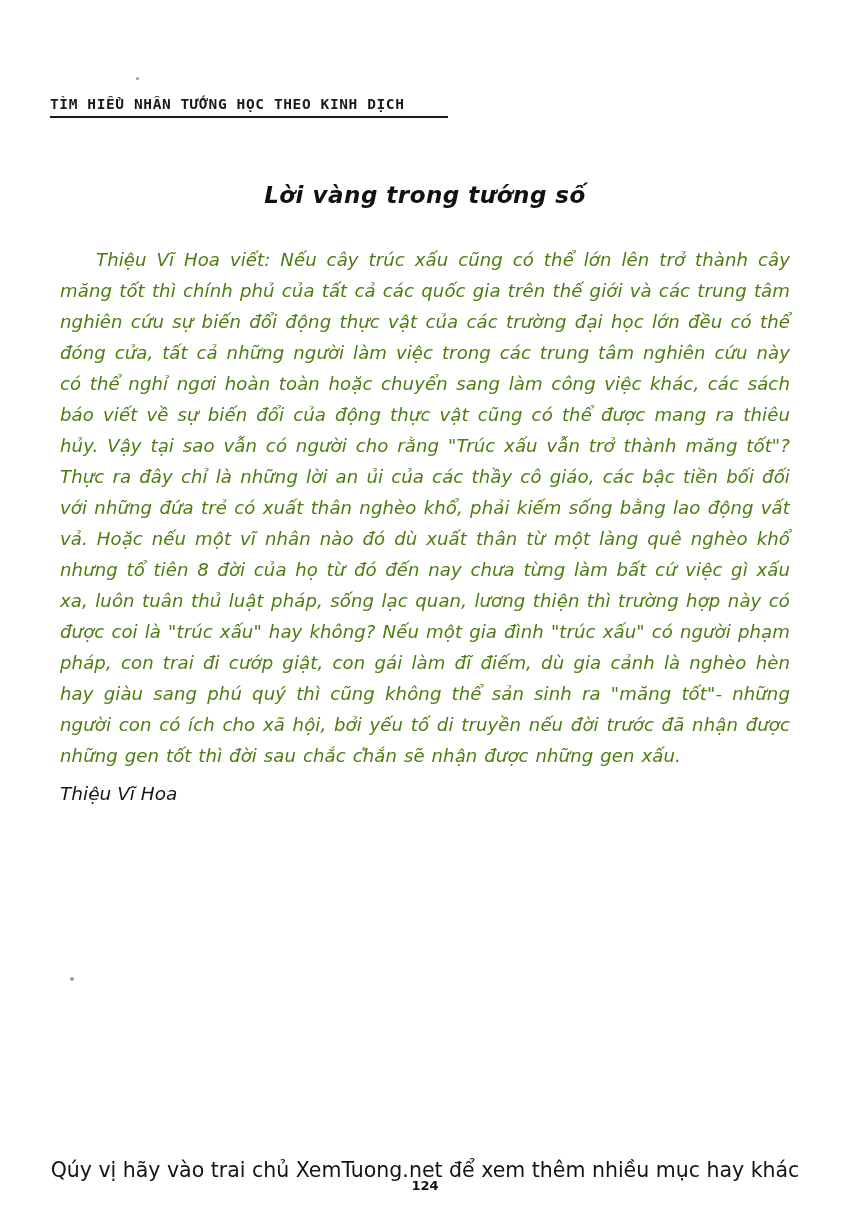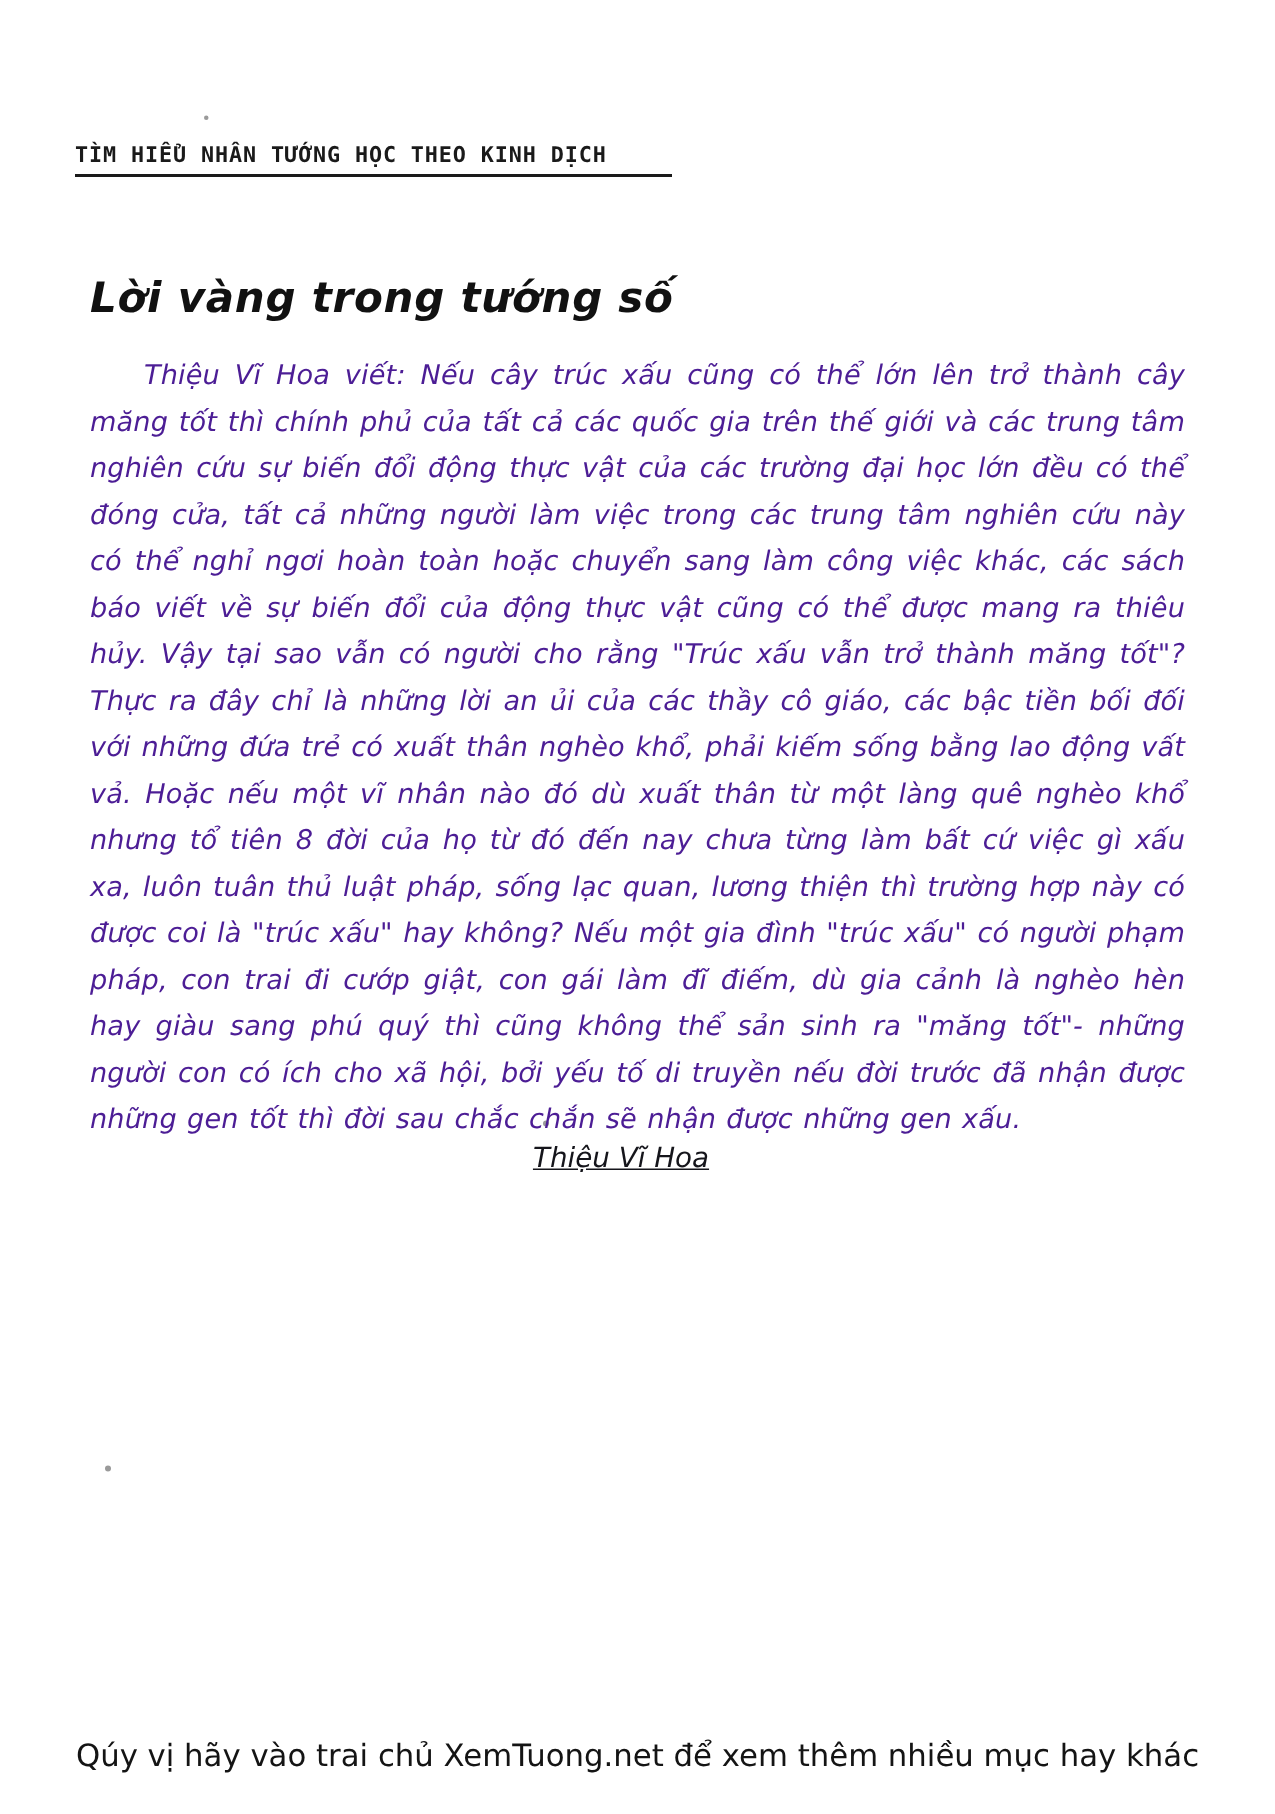--- a/index.html
+++ b/index.html
@@ -78,50 +78,50 @@
 
   
   .content {
     position: absolute;
     left: 60px;
     top: 182px;
     width: 730px;
   }
 
   .article-title {
+    text-align: center;
     font-family: "DejaVu Sans", sans-serif;
     font-style: italic;
     font-weight: bold;
-    font-size: 28px;
+    font-size: 23px;
     letter-spacing: 0.5px;
     color: #111111;
-    margin-bottom: 20px;
+    margin-bottom: 36px;
   }
 
   .article-body {
     font-family: "DejaVu Sans", sans-serif;
     font-style: italic;
     font-size: 18.1px;
     line-height: 31px;
-    color: #4c1d95;
+    color: #4d7c0f;
     text-align: justify;
     text-indent: 36px;
     letter-spacing: 0.1px;
     word-spacing: 1px;
   }
 
   .signature {
-    margin-top: 0;
-    text-align: center;
+    margin-top: 12px;
+    text-align: left;
     padding-right: 22px;
     font-family: "DejaVu Sans", sans-serif;
     font-style: italic;
     font-size: 18.5px;
     color: #15151b;
-    text-decoration: underline;
   }
 
   
   .footer-promo {
     position: absolute;
     left: 0;
     top: 1158px;
     width: 850px;
     text-align: center;
     font-family: "DejaVu Sans", sans-serif;
@@ -157,14 +157,15 @@
   </div>
 
 
   <div class="content">
     <div class="article-title">Lời vàng trong tướng số</div>
     <div class="article-body">Thiệu Vĩ Hoa viết: Nếu cây trúc xấu cũng có thể lớn lên trở thành cây măng tốt thì chính phủ của tất cả các quốc gia trên thế giới và các trung tâm nghiên cứu sự biến đổi động thực vật của các trường đại học lớn đều có thể đóng cửa, tất cả những người làm việc trong các trung tâm nghiên cứu này có thể nghỉ ngơi hoàn toàn hoặc chuyển sang làm công việc khác, các sách báo viết về sự biến đổi của động thực vật cũng có thể được mang ra thiêu hủy. Vậy tại sao vẫn có người cho rằng "Trúc xấu vẫn trở thành măng tốt"? Thực ra đây chỉ là những lời an ủi của các thầy cô giáo, các bậc tiền bối đối với những đứa trẻ có xuất thân nghèo khổ, phải kiếm sống bằng lao động vất vả. Hoặc nếu một vĩ nhân nào đó dù xuất thân từ một làng quê nghèo khổ nhưng tổ tiên 8 đời của họ từ đó đến nay chưa từng làm bất cứ việc gì xấu xa, luôn tuân thủ luật pháp, sống lạc quan, lương thiện thì trường hợp này có được coi là "trúc xấu" hay không? Nếu một gia đình "trúc xấu" có người phạm pháp, con trai đi cướp giật, con gái làm đĩ điếm, dù gia cảnh là nghèo hèn hay giàu sang phú quý thì cũng không thể sản sinh ra "măng tốt"- những người con có ích cho xã hội, bởi yếu tố di truyền nếu đời trước đã nhận được những gen tốt thì đời sau chắc chắn sẽ nhận được những gen xấu.</div>
     <div class="signature">Thiệu Vĩ Hoa</div>
   </div>
 
   <div class="footer-promo">Qúy vị hãy vào trai chủ XemTuong.net để xem thêm nhiều mục hay khác</div>
+  <div class="page-number">124</div>
 
 </div>
 
 </body></html>

